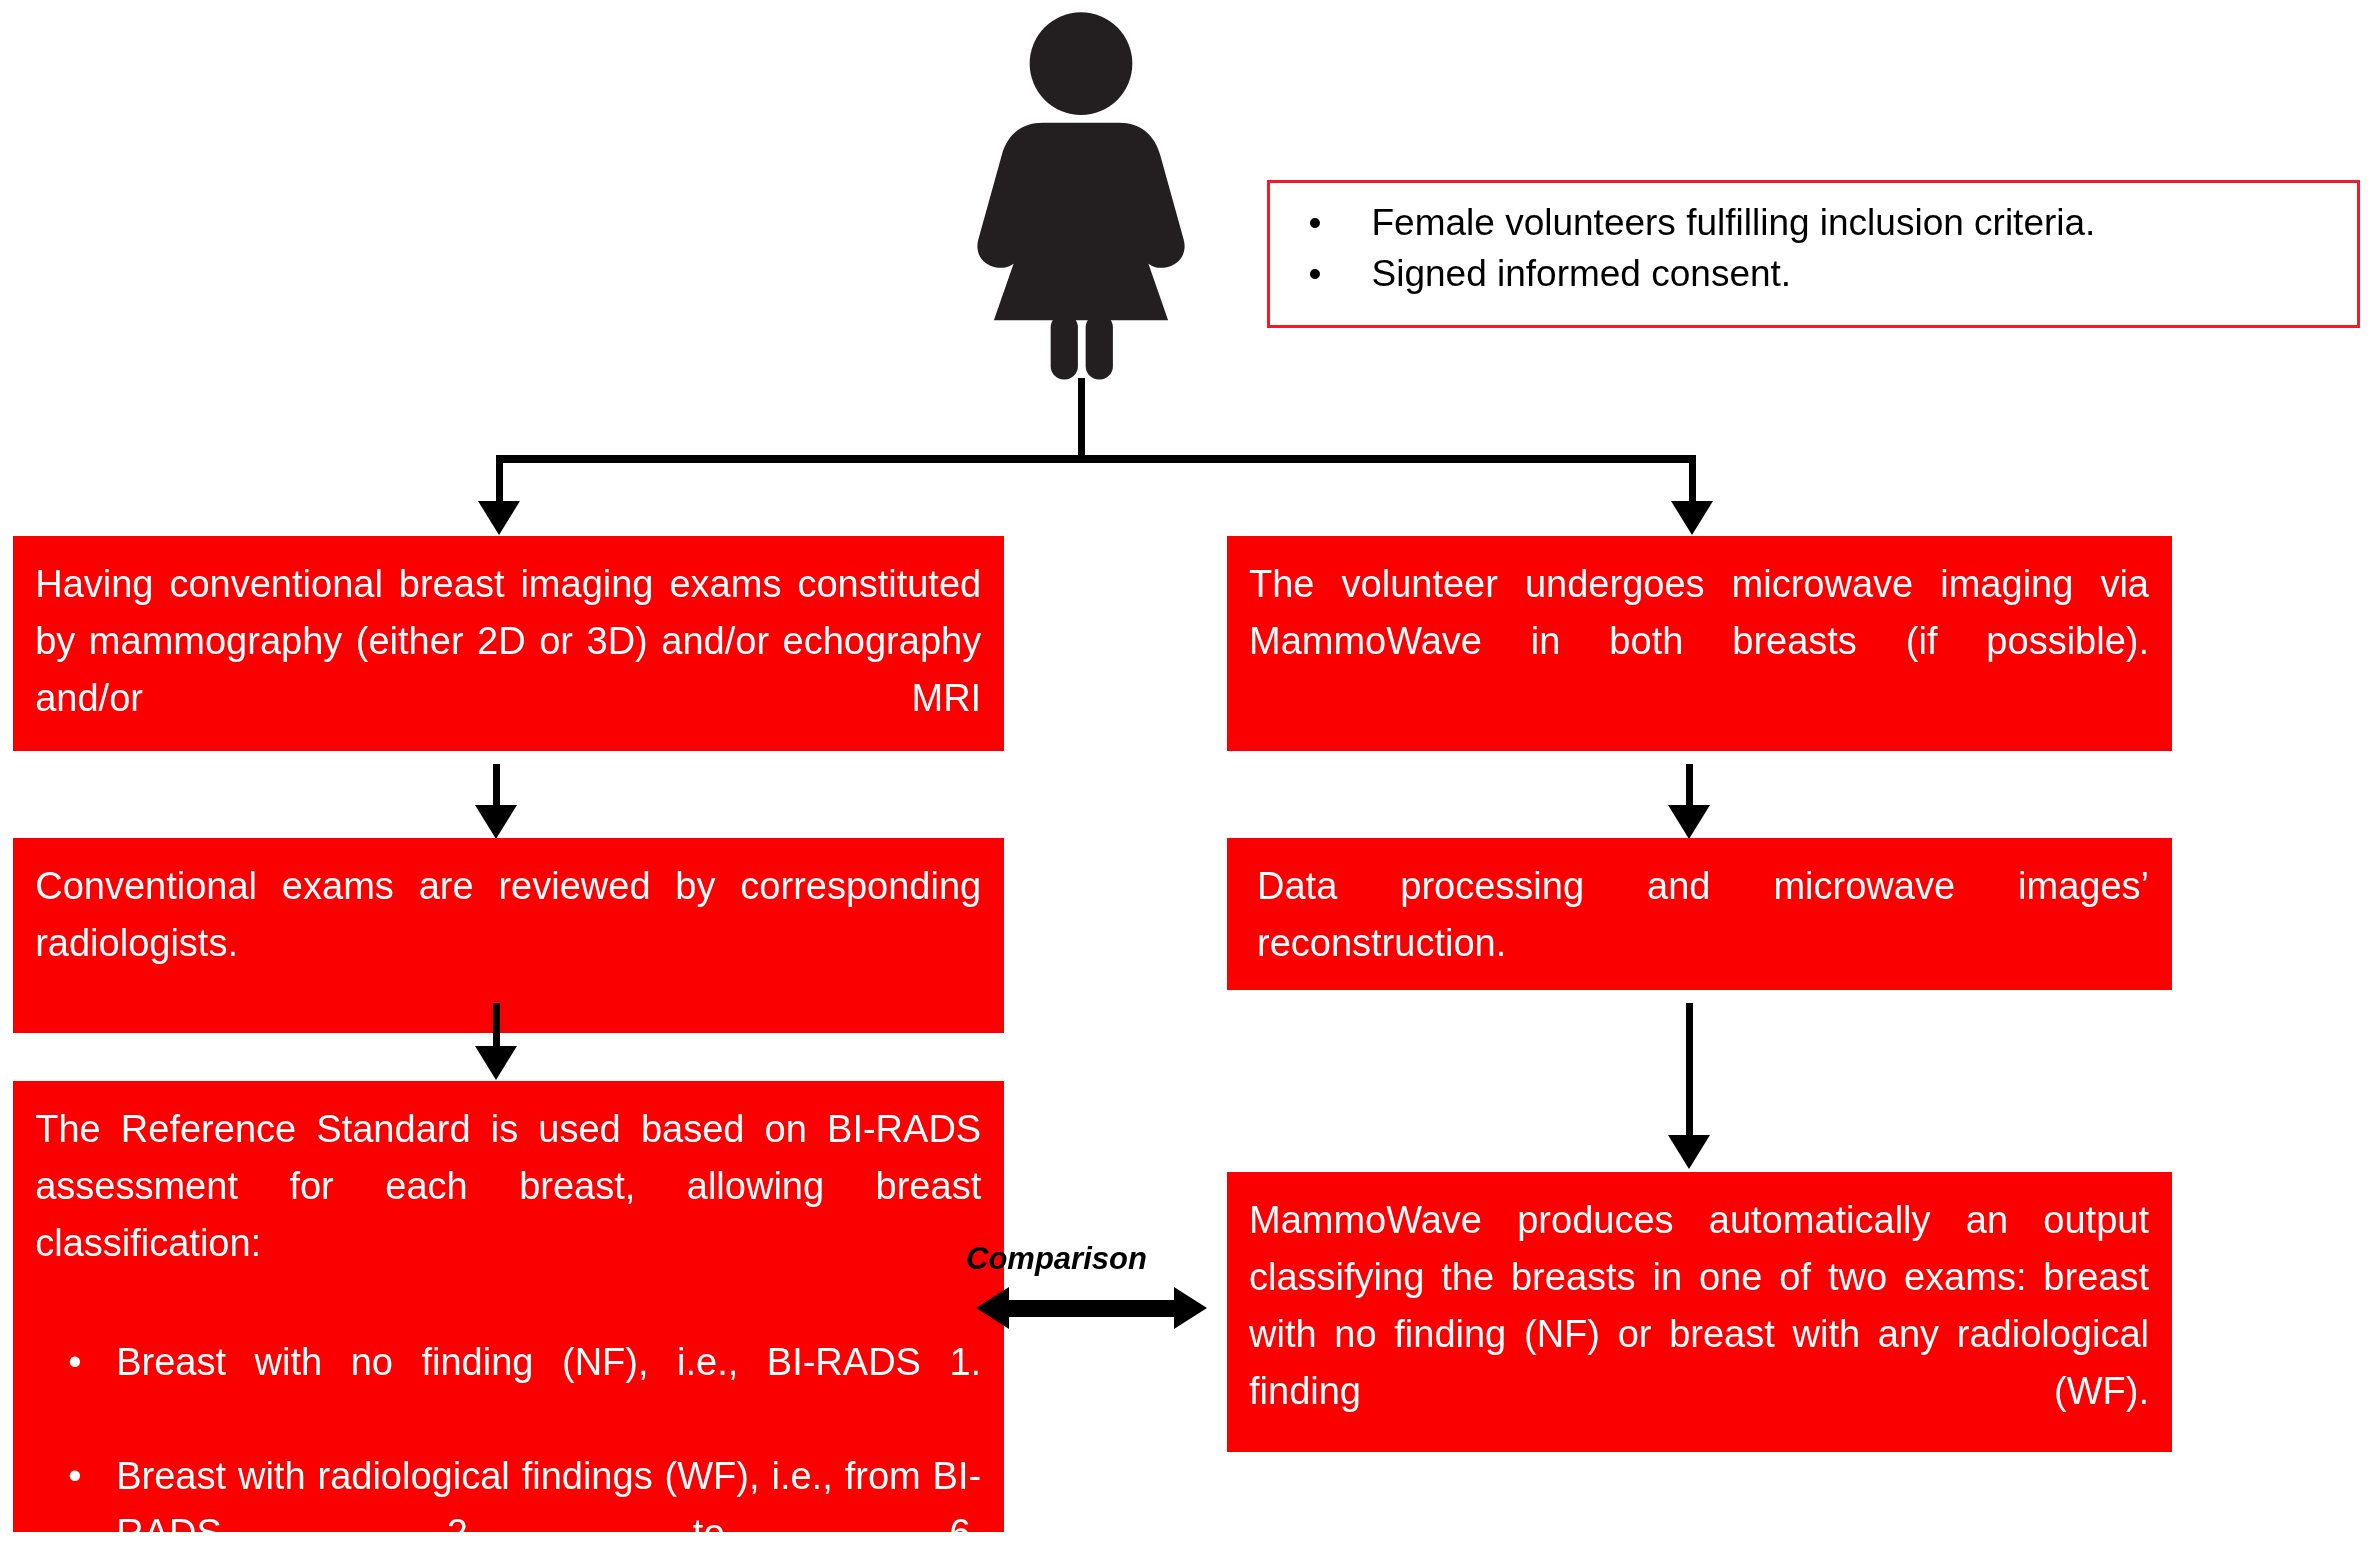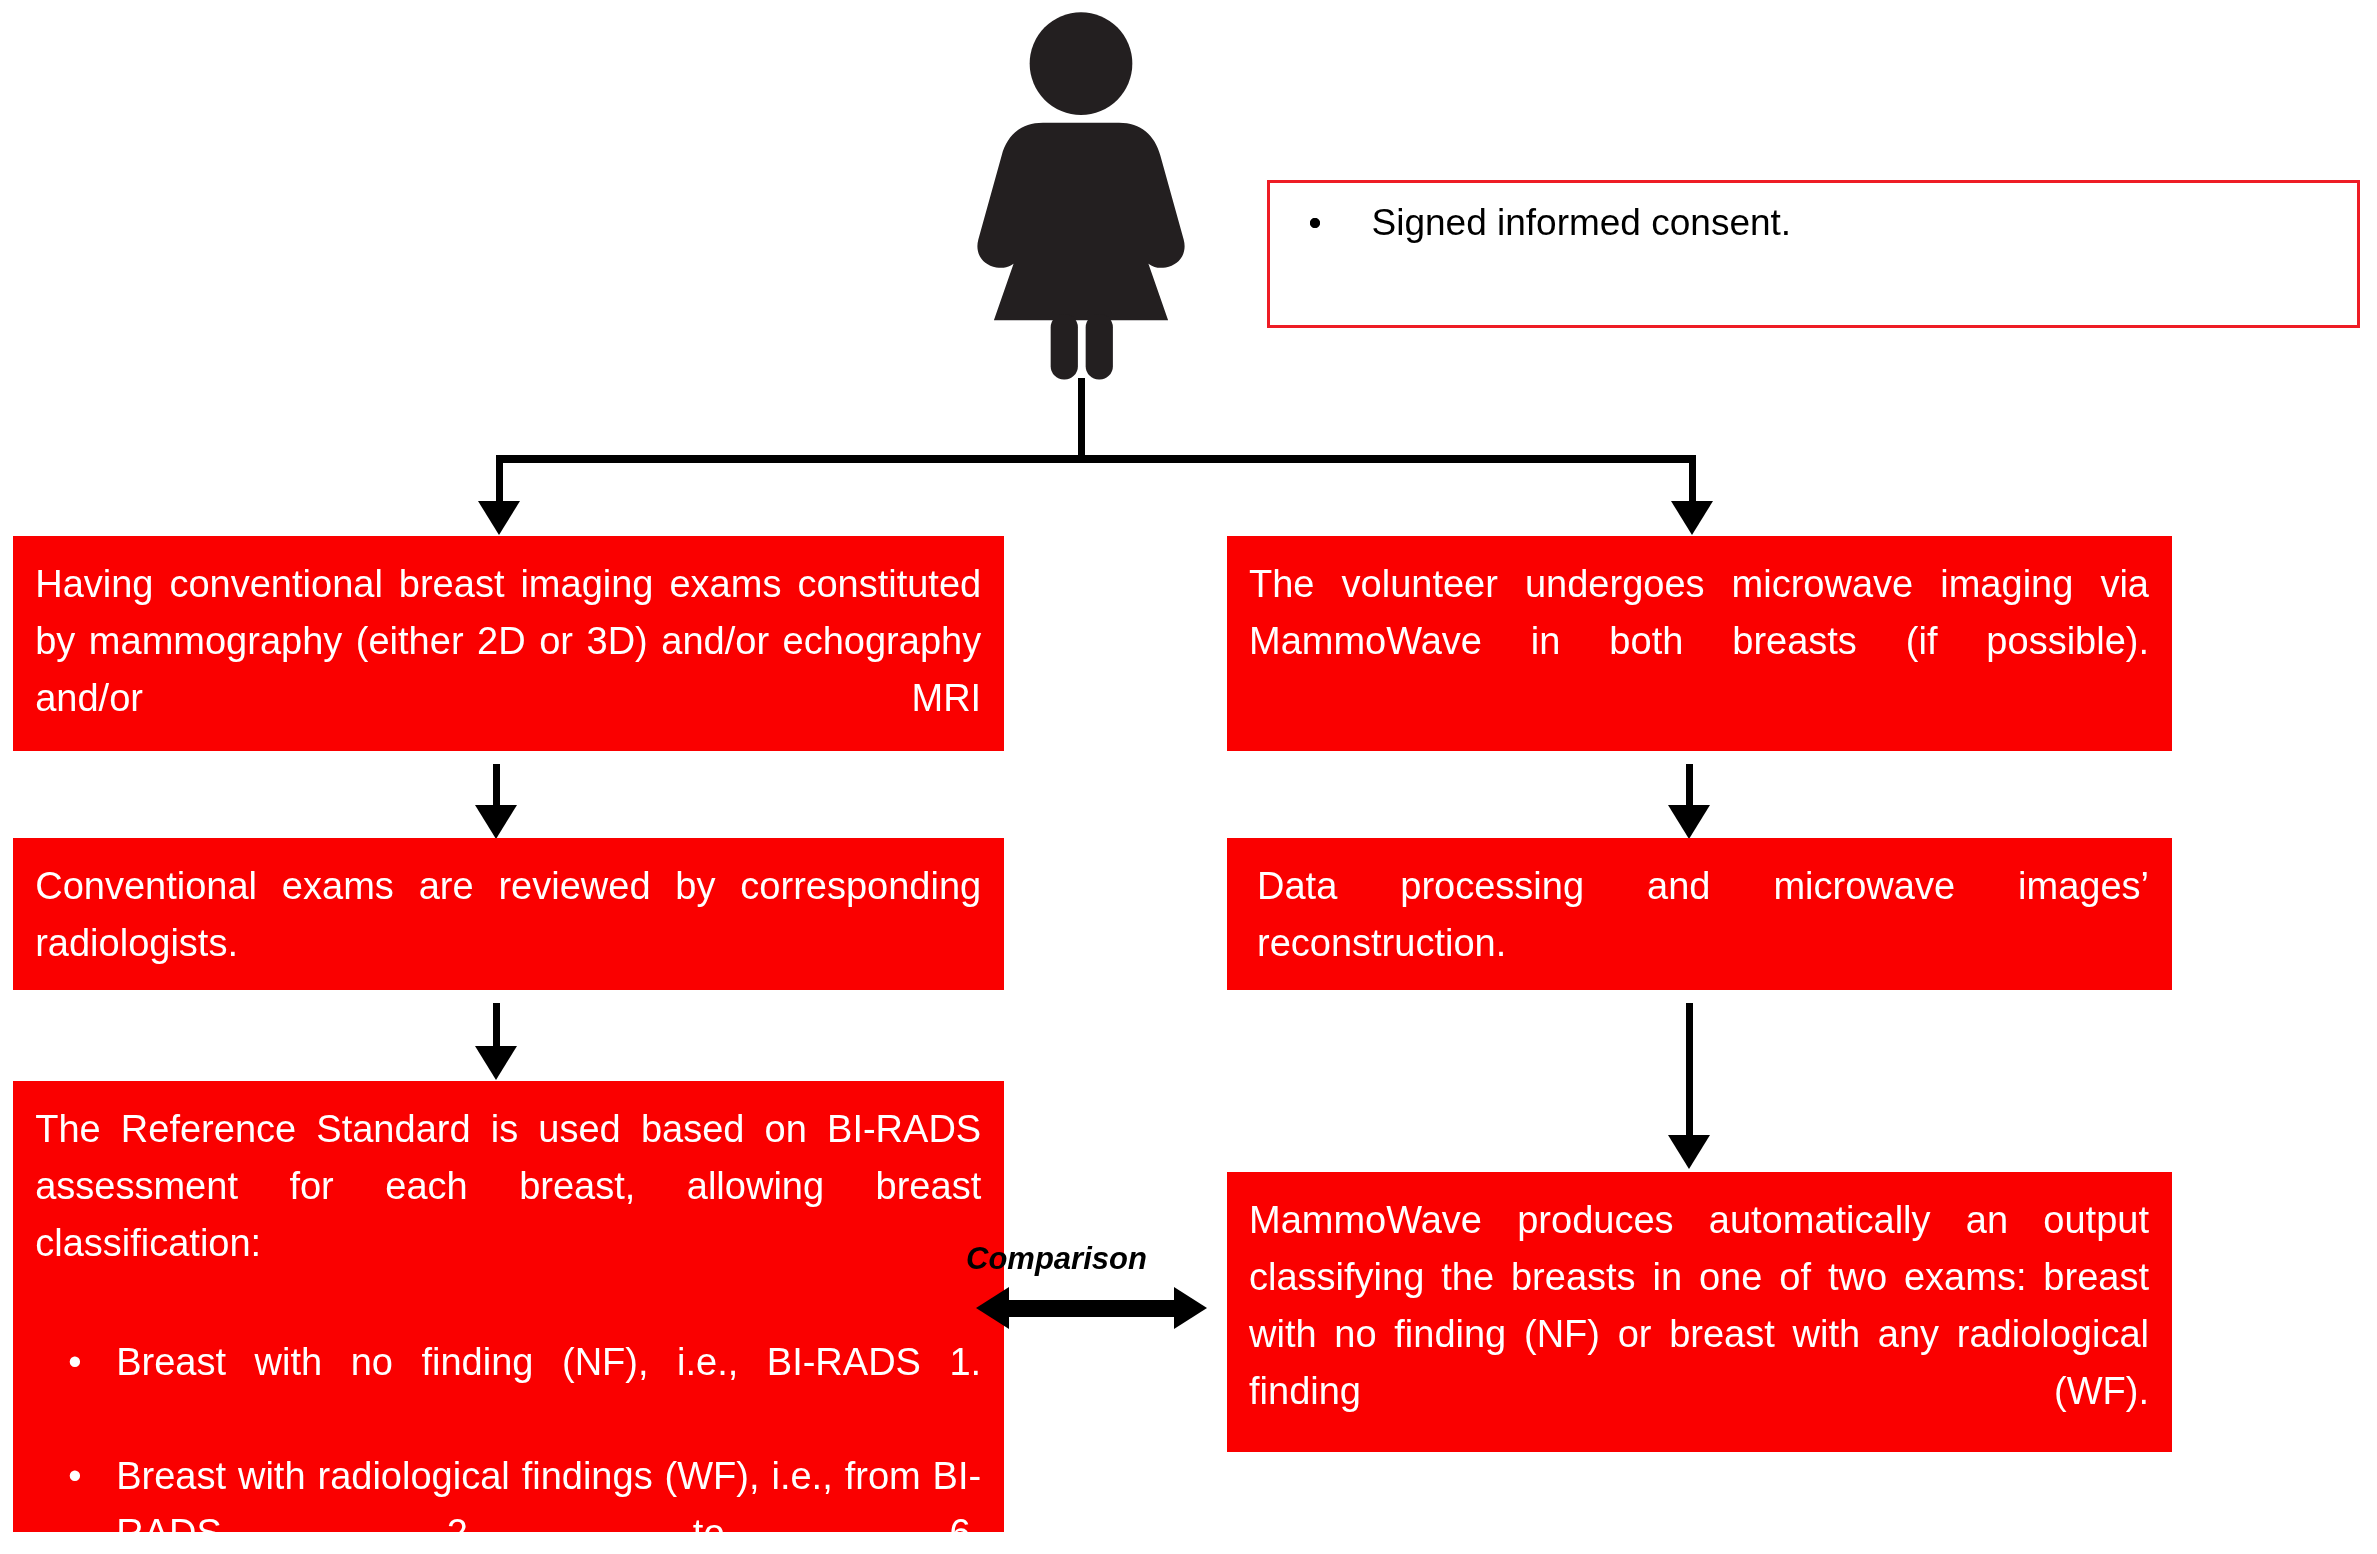--- a/index.html
+++ b/index.html
@@ -12,21 +12,21 @@
   .pbox{position:absolute;background:#FA0000;color:#ffffff;
         font-size:38px;line-height:57px;text-align:justify;
         text-align-last:left;box-sizing:border-box;
         padding:20px 23px 15.5px 22px;}
 
   
   .jt{display:block;text-align:justify;}
   .jt::after{content:"";display:inline-block;width:100%;}
 
   .box-L1{left:13.2px;  top:536px;  width:991px; height:215px;}
-  .box-L2{left:13.2px;  top:838px; width:991px; height:152px;}
+  .box-L2{left:13.2px;  top:838px; width:991px; height:195px;}
   .box-L3{left:13.2px;  top:1081px; width:991px; height:451px;}
   .box-R1{left:1227px;top:536px;  width:945px; height:215px;}
   .box-R2{left:1227px;top:838px; width:945px; height:152px;padding-left:30px;}
   .box-R3{left:1227px;top:1172px; width:945px; height:280px;}
 
   
   ul.inbul{list-style:none;margin:4.7px 0 0 0;padding:0;}
   ul.inbul li{position:relative;padding-left:81px;margin:0 0 0 0;
               text-align:justify;}
   ul.inbul li .bl{position:absolute;left:33px;top:0;}
@@ -74,20 +74,21 @@
                l30 -108 c7 -26 25 -42 53 -42 z" fill="#231f20"></path>
       <rect x="96" y="396" width="35" height="84" rx="17" fill="#231f20"></rect>
       <rect x="141" y="396" width="35" height="84" rx="17" fill="#231f20"></rect>
     </svg>
   </div>
 
   <div class="crit">
     <ul>
       <li>
         <span class="bl">•</span>
+        <span>Female volunteers fulfilling inclusion criteria.</span>
       </li>
       <li>
         <span class="bl">•</span>
         <span>Signed informed consent.</span>
       </li>
     </ul>
   </div>
 
   <div class="ln vline" style="left:1078px;top:378px;height:82px;"></div>
   <div class="ln hline" style="left:496px;top:455px;width:1200px;"></div>

